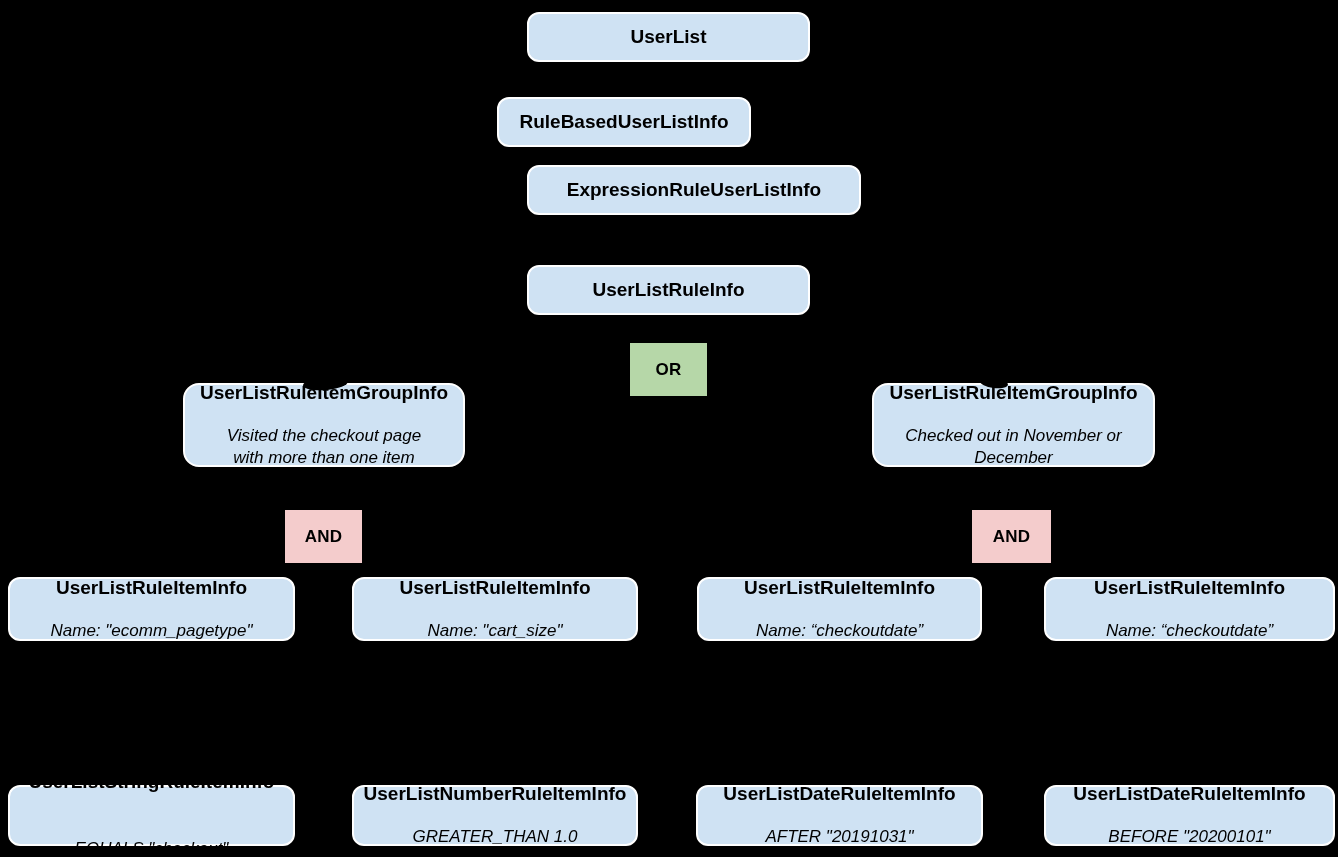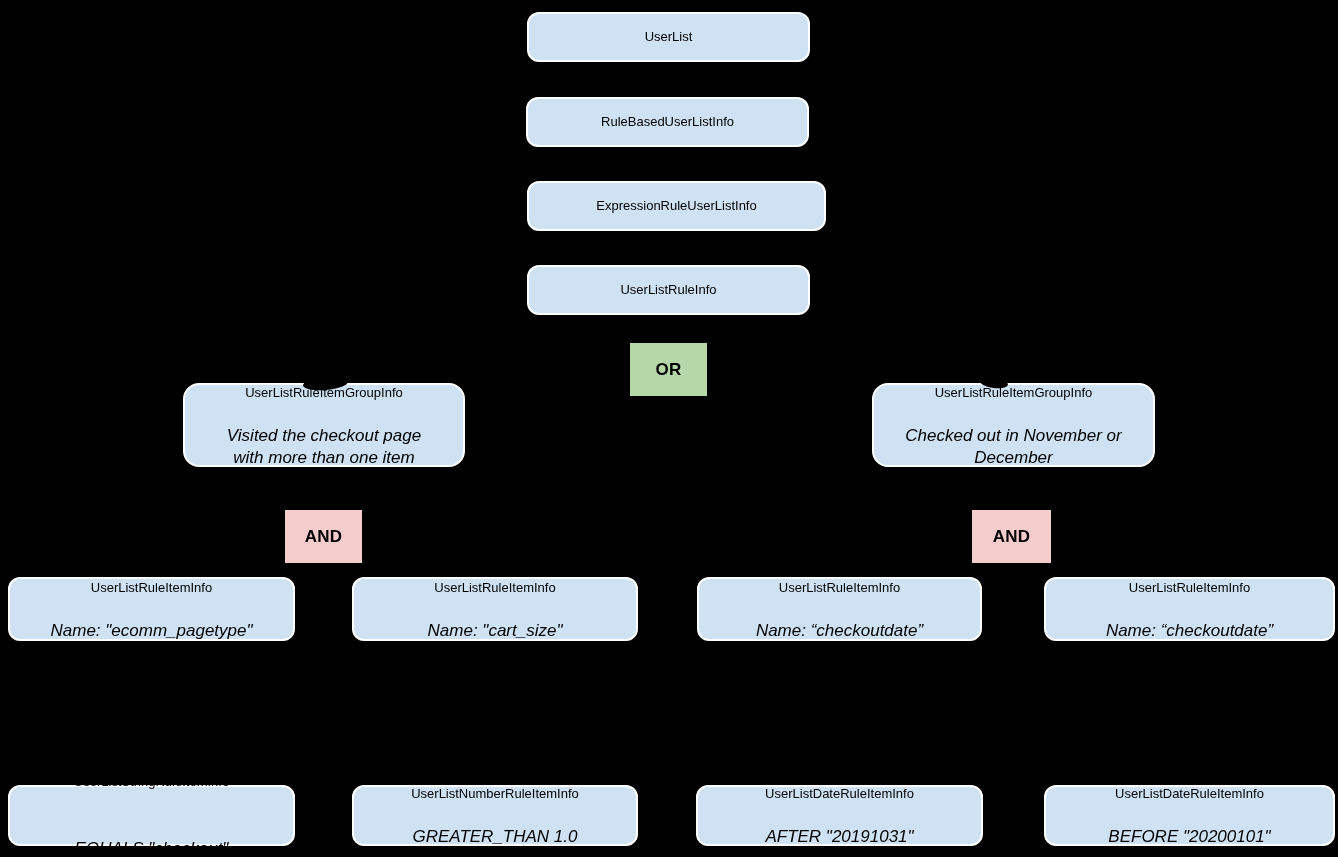--- a/index.html
+++ b/index.html
@@ -19,29 +19,29 @@
     position:absolute;box-sizing:border-box;
     display:flex;flex-direction:column;align-items:center;justify-content:center;
     text-align:center;background:var(--node-fill);
     border:2px solid var(--node-border);border-radius:12px;
   }
   .op{
     position:absolute;box-sizing:border-box;
     display:flex;align-items:center;justify-content:center;
     font-weight:700;font-size:17px;letter-spacing:.2px;
   }
-  .title{font-weight:400;font-size:13px;line-height:22px;}
+  .title{font-weight:700;font-size:19px;line-height:22px;}
   .sub{font-style:italic;font-size:17px;line-height:22px;margin-top:21px;}
   .group{border-radius:16px;padding:0 27px;}
   .notch{position:absolute;background:#000;border-radius:50%;z-index:5;}
 
   
   #chain-0{left:527px;top:12px;width:283px;height:50px;}
-  #chain-1{left:526px;top:97px;width:283px;height:50px;}
-  #chain-2{left:527px;top:181px;width:299px;height:50px;}
+  #chain-1{left:497px;top:97px;width:254px;height:50px;}
+  #chain-2{left:527px;top:165px;width:334px;height:50px;}
   #chain-3{left:527px;top:265px;width:283px;height:50px;}
   
   #op-or{left:630px;top:343px;width:77px;height:53px;background:var(--or-fill);}
   #op-and-0{left:285px;top:510px;width:77px;height:53px;background:var(--and-fill);}
   #op-and-1{left:972px;top:510px;width:79px;height:53px;background:var(--and-fill);}
   
   #group-0{left:183px;top:383px;width:282px;height:84px;}
   #group-1{left:872px;top:383px;width:283px;height:84px;}
   
   #rule-0{left:8px;top:577px;width:287px;height:64px;}

